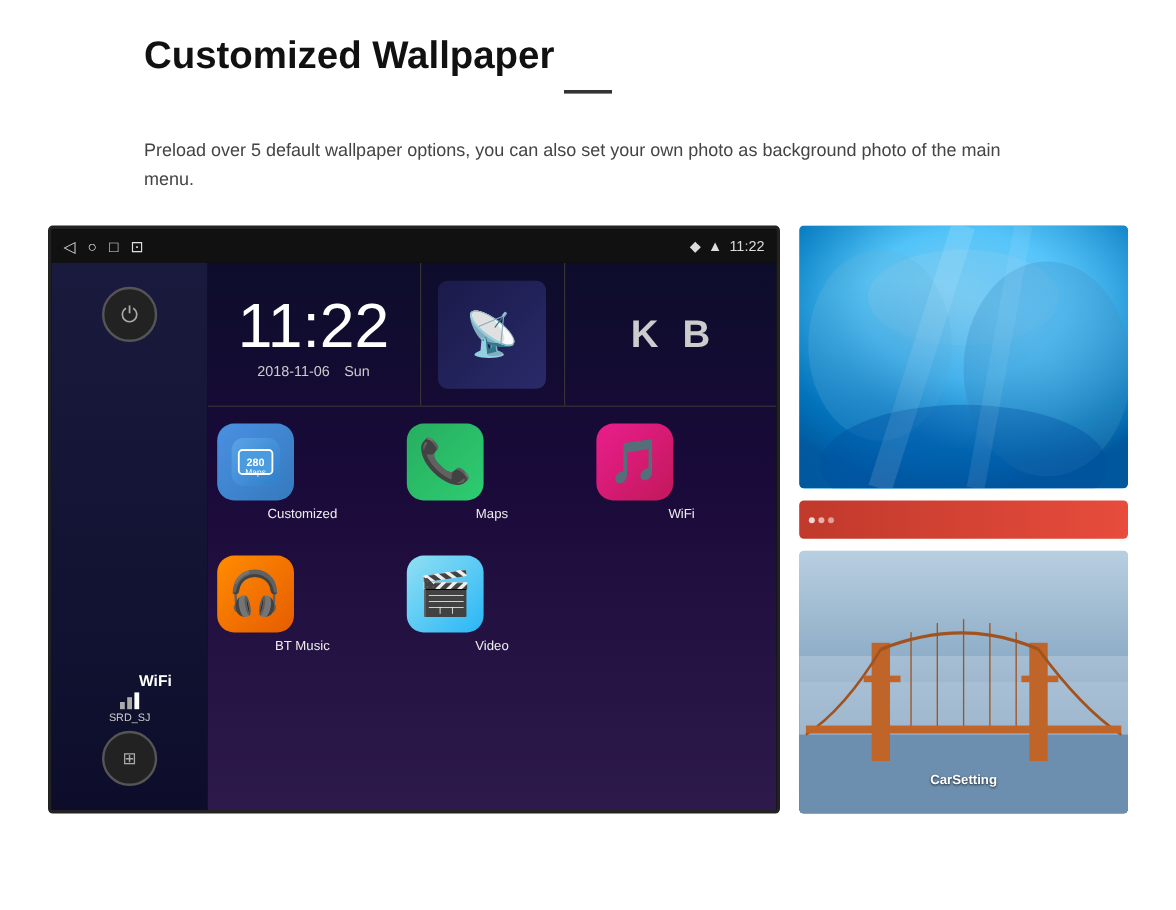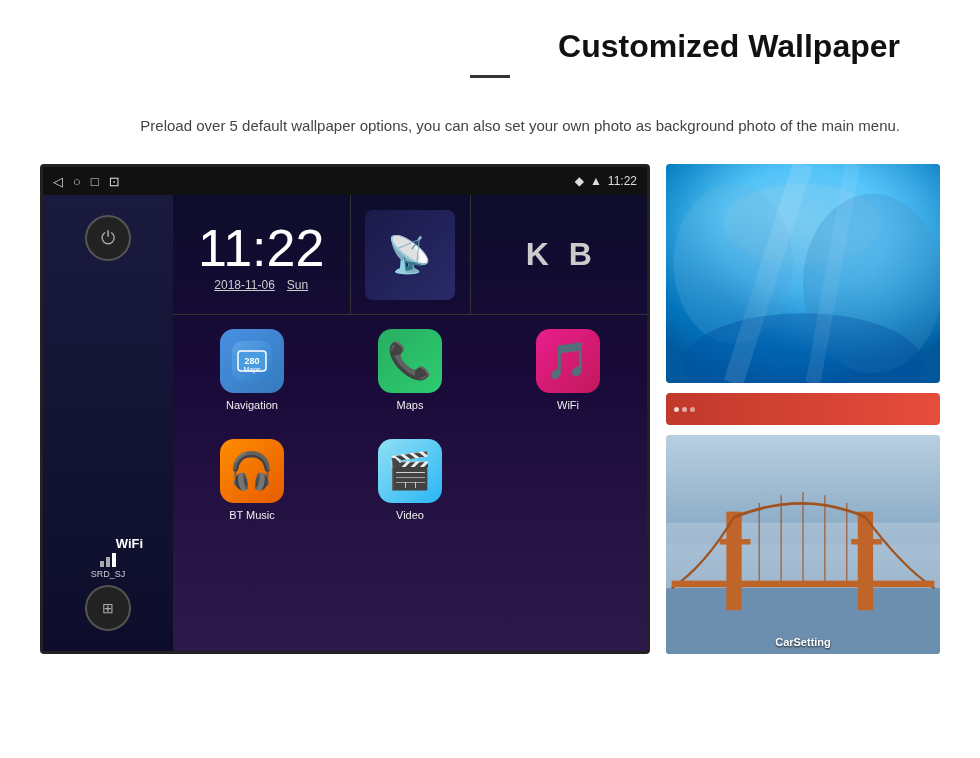--- a/index.html
+++ b/index.html
@@ -6,22 +6,22 @@
     body {
       width: 980px;
       height: 758px;
       background: #fff;
       font-family: Arial, sans-serif;
       overflow: hidden;
     }
 
     
     .header {
-      text-align: right;
-      padding: 28px 80px 16px;
+      text-align: left;
+      padding: 28px 120px 16px;
     }
     .header-title {
       font-size: 32px;
       font-weight: 900;
       color: #111;
       margin-bottom: 10px;
     }
     .header-divider {
       width: 40px;
       height: 3px;
@@ -165,21 +165,20 @@
     .clock-time {
       font-size: 52px;
       color: #fff;
       font-weight: 300;
     }
     .clock-date {
       color: #ccc;
       font-size: 12px;
       display: flex;
       gap: 12px;
-      text-decoration: underline;
     }
 
     .media-widget {
       width: 120px;
       display: flex;
       align-items: center;
       justify-content: center;
       border-right: 1px solid #333;
     }
     .media-icon-box {
@@ -212,21 +211,20 @@
 
     
     .app-grid {
       display: grid;
       grid-template-columns: repeat(3, 1fr);
       gap: 0;
     }
     .app-cell {
       display: flex;
       flex-direction: column;
-      align-items: center;
       justify-content: center;
       padding: 14px 8px;
       gap: 6px;
     }
     .app-icon {
       width: 64px;
       height: 64px;
       border-radius: 14px;
       display: flex;
       align-items: center;
@@ -280,21 +278,21 @@
       left: 30%;
       right: 30%;
       height: 3px;
       background: #8b4513;
       border-radius: 50%;
     }
 
     
     .carsetting-label {
       position: absolute;
-      bottom: 6px;
+      bottom: 22px;
       left: 0;
       right: 0;
       text-align: center;
       color: #fff;
       font-size: 11px;
       font-weight: bold;
       text-shadow: 0 1px 2px rgba(0,0,0,0.8);
     }
 
     
@@ -404,21 +402,21 @@
                     <stop offset="0%" stop-color="#5ba3e8"></stop>
                     <stop offset="100%" stop-color="#2e7ec9"></stop>
                   </linearGradient>
                 </defs>
 
                 <rect x="8" y="12" width="28" height="20" rx="3" fill="#4a9be0" stroke="#fff" stroke-width="1.5"></rect>
                 <text x="22" y="25" text-anchor="middle" fill="white" font-size="9" font-weight="bold">280</text>
                 <text x="22" y="33" text-anchor="middle" fill="white" font-size="7">Maps</text>
               </svg>
             </div>
-            <div class="app-label">Navigation</div>
+            <div class="app-label">Customized</div>
           </div>
 
           <div class="app-cell">
             <div class="app-icon phone-icon" style="background: linear-gradient(135deg, #27ae60, #2ecc71);">
               <span style="font-size:36px; color:white;">📞</span>
             </div>
             <div class="app-label">Maps</div>
           </div>
 
           <div class="app-cell">

